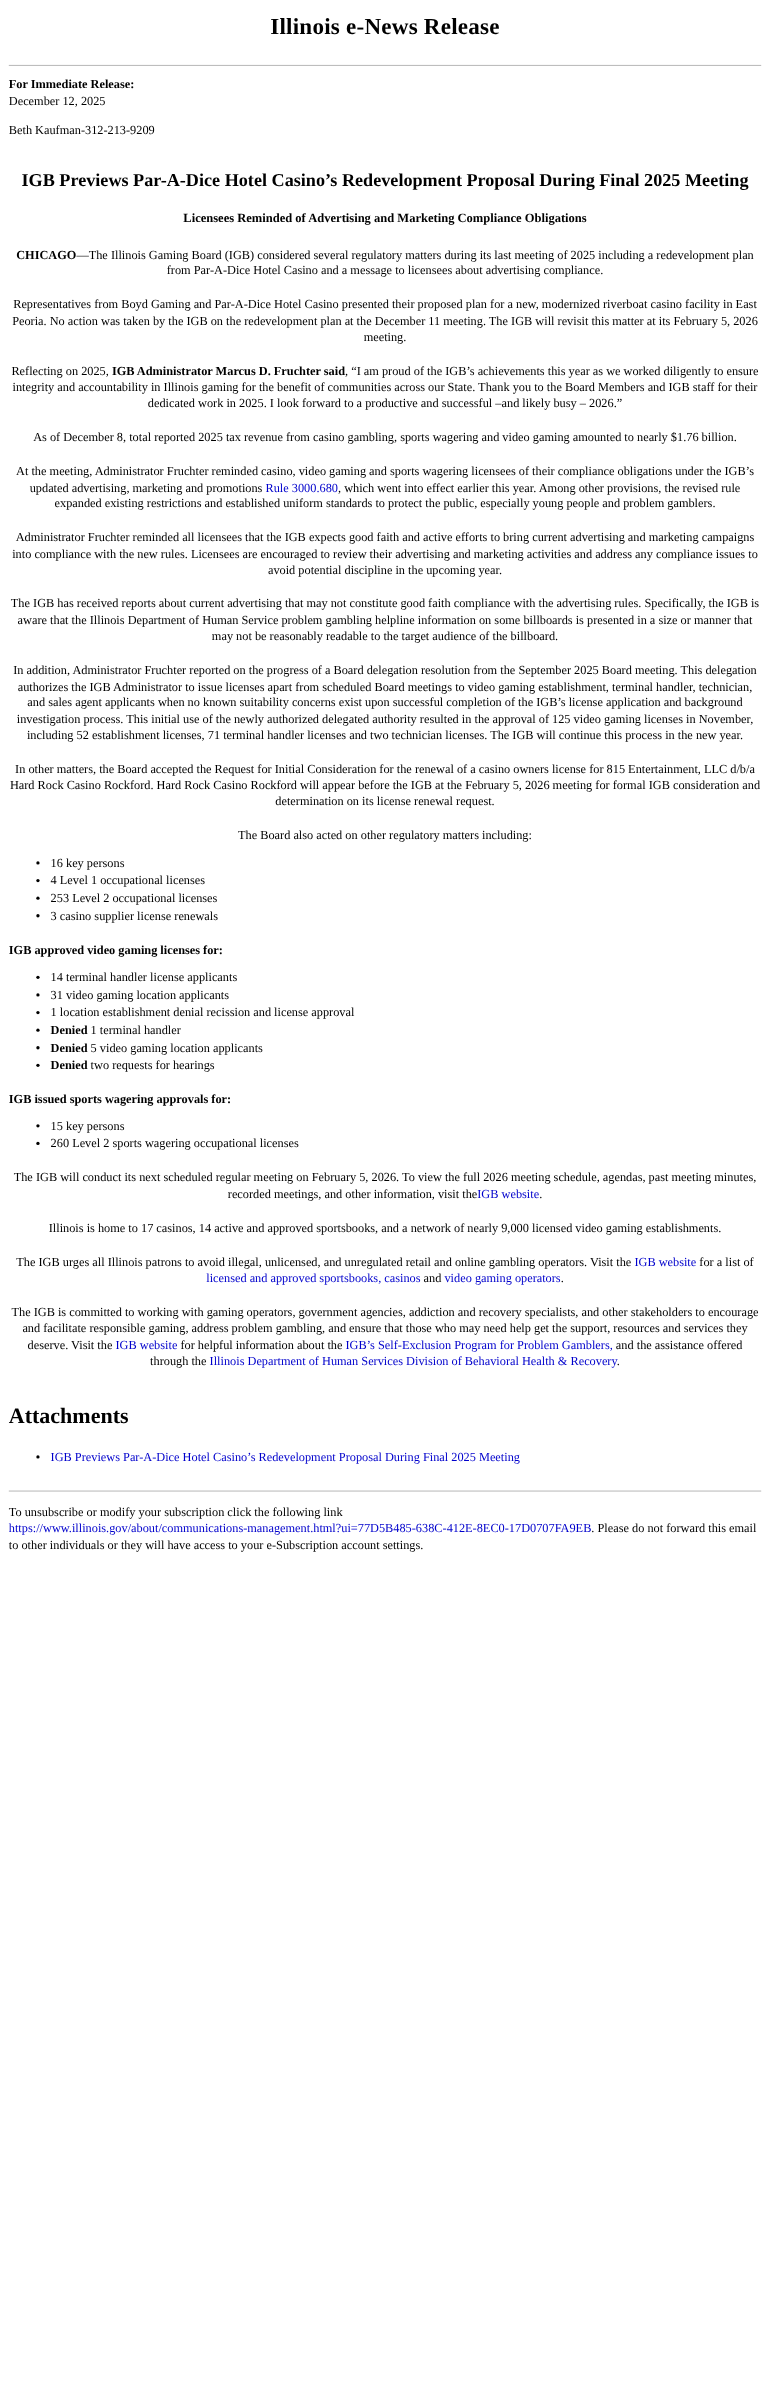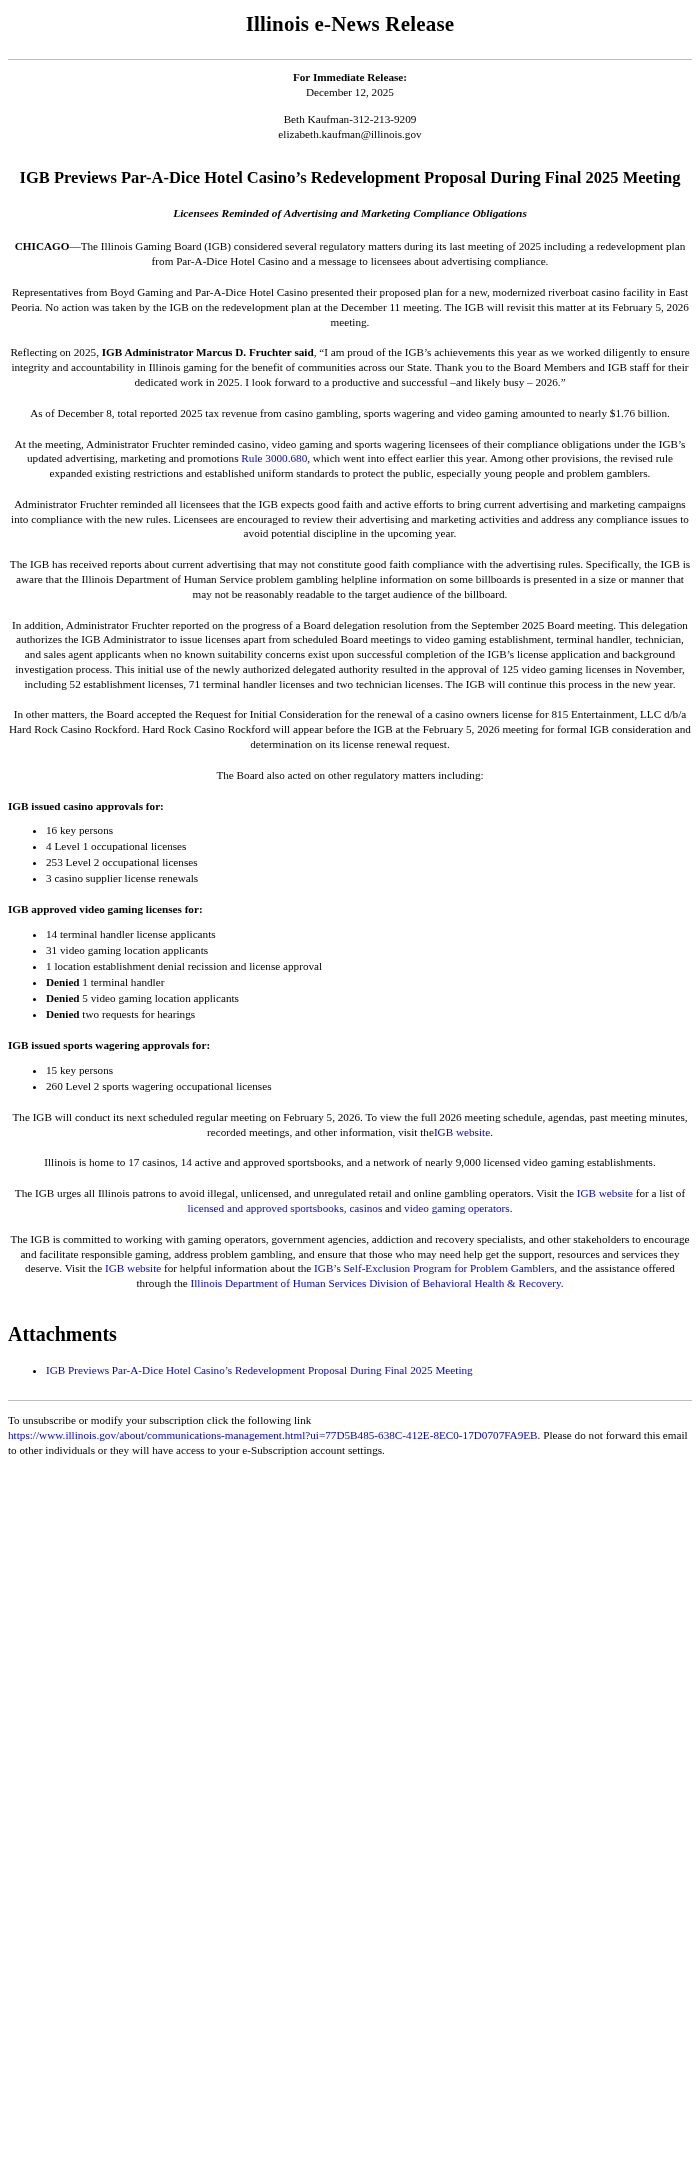--- a/index.html
+++ b/index.html
@@ -34,33 +34,32 @@
     border-top: 1px solid #bdbdbd;
     margin: 22px 0 10px 0;
     height: 0;
   }
   .meta-block {
     margin: 0 0 12px 0;
   }
   .meta-label {
     font-weight: bold;
   }
-  .meta-line { display: block; text-align: center; }
+  .meta-line { display: block; }
   h2.headline {
     font-size: 16.5px;
     font-weight: bold;
     text-align: center;
     margin: 26px 0 0 0;
     line-height: 1.28;
     padding: 0 6px;
   }
   .subhead {
     font-size: 11.4px;
     font-weight: bold;
-    font-style: italic;
     text-align: center;
     margin: 18px 0 0 0;
   }
   p.body-p {
     margin: 16px 0 0 0;
     text-align: center;
   }
   p.body-p:first-of-type { margin-top: 18px; }
   .b { font-weight: bold; }
   a, .link {
@@ -112,21 +111,20 @@
 
   <hr class="rule">
 
   <div class="meta-block">
     <span class="meta-label meta-line">For Immediate Release:</span>
     <span class="meta-line">December 12, 2025</span>
   </div>
 
   <div class="meta-block">
     <span class="meta-line">Beth Kaufman-312-213-9209</span>
-    <span class="meta-line">elizabeth.kaufman@illinois.gov</span>
   </div>
 
   <h2 class="headline">IGB Previews Par-A-Dice Hotel Casino’s Redevelopment Proposal During Final 2025 Meeting</h2>
 
   <div class="subhead">Licensees Reminded of Advertising and Marketing Compliance Obligations</div>
 
   <p class="body-p"><span class="b">CHICAGO</span><span>—The Illinois Gaming Board (IGB) considered several regulatory matters during its last meeting of 2025 including a redevelopment plan from Par-A-Dice Hotel Casino and a message to licensees about advertising compliance.</span></p>
 
   <p class="body-p">Representatives from Boyd Gaming and Par-A-Dice Hotel Casino presented their proposed plan for a new, modernized riverboat casino facility in East Peoria. No action was taken by the IGB on the redevelopment plan at the December 11 meeting. The IGB will revisit this matter at its February 5, 2026 meeting.</p>
 
@@ -139,21 +137,20 @@
   <p class="body-p">Administrator Fruchter reminded all licensees that the IGB expects good faith and active efforts to bring current advertising and marketing campaigns into compliance with the new rules. Licensees are encouraged to review their advertising and marketing activities and address any compliance issues to avoid potential discipline in the upcoming year.</p>
 
   <p class="body-p">The IGB has received reports about current advertising that may not constitute good faith compliance with the advertising rules. Specifically, the IGB is aware that the Illinois Department of Human Service problem gambling helpline information on some billboards is presented in a size or manner that may not be reasonably readable to the target audience of the billboard.</p>
 
   <p class="body-p">In addition, Administrator Fruchter reported on the progress of a Board delegation resolution from the September 2025 Board meeting. This delegation authorizes the IGB Administrator to issue licenses apart from scheduled Board meetings to video gaming establishment, terminal handler, technician, and sales agent applicants when no known suitability concerns exist upon successful completion of the IGB’s license application and background investigation process. This initial use of the newly authorized delegated authority resulted in the approval of 125 video gaming licenses in November, including 52 establishment licenses, 71 terminal handler licenses and two technician licenses. The IGB will continue this process in the new year.</p>
 
   <p class="body-p">In other matters, the Board accepted the Request for Initial Consideration for the renewal of a casino owners license for 815 Entertainment, LLC d/b/a Hard Rock Casino Rockford. Hard Rock Casino Rockford will appear before the IGB at the February 5, 2026 meeting for formal IGB consideration and determination on its license renewal request.</p>
 
   <p class="body-p">The Board also acted on other regulatory matters including:</p>
 
-  <h3 class="list-head">IGB issued casino approvals for:</h3>
   <ul class="bullets">
     <li><span class="b"></span><span>16 key persons</span></li>
     <li><span class="b"></span><span>4 Level 1 occupational licenses</span></li>
     <li><span class="b"></span><span>253 Level 2 occupational licenses</span></li>
     <li><span class="b"></span><span>3 casino supplier license renewals</span></li>
   </ul>
 
   <h3 class="list-head">IGB approved video gaming licenses for:</h3>
   <ul class="bullets">
     <li><span class="b"></span><span>14 terminal handler license applicants</span></li>

